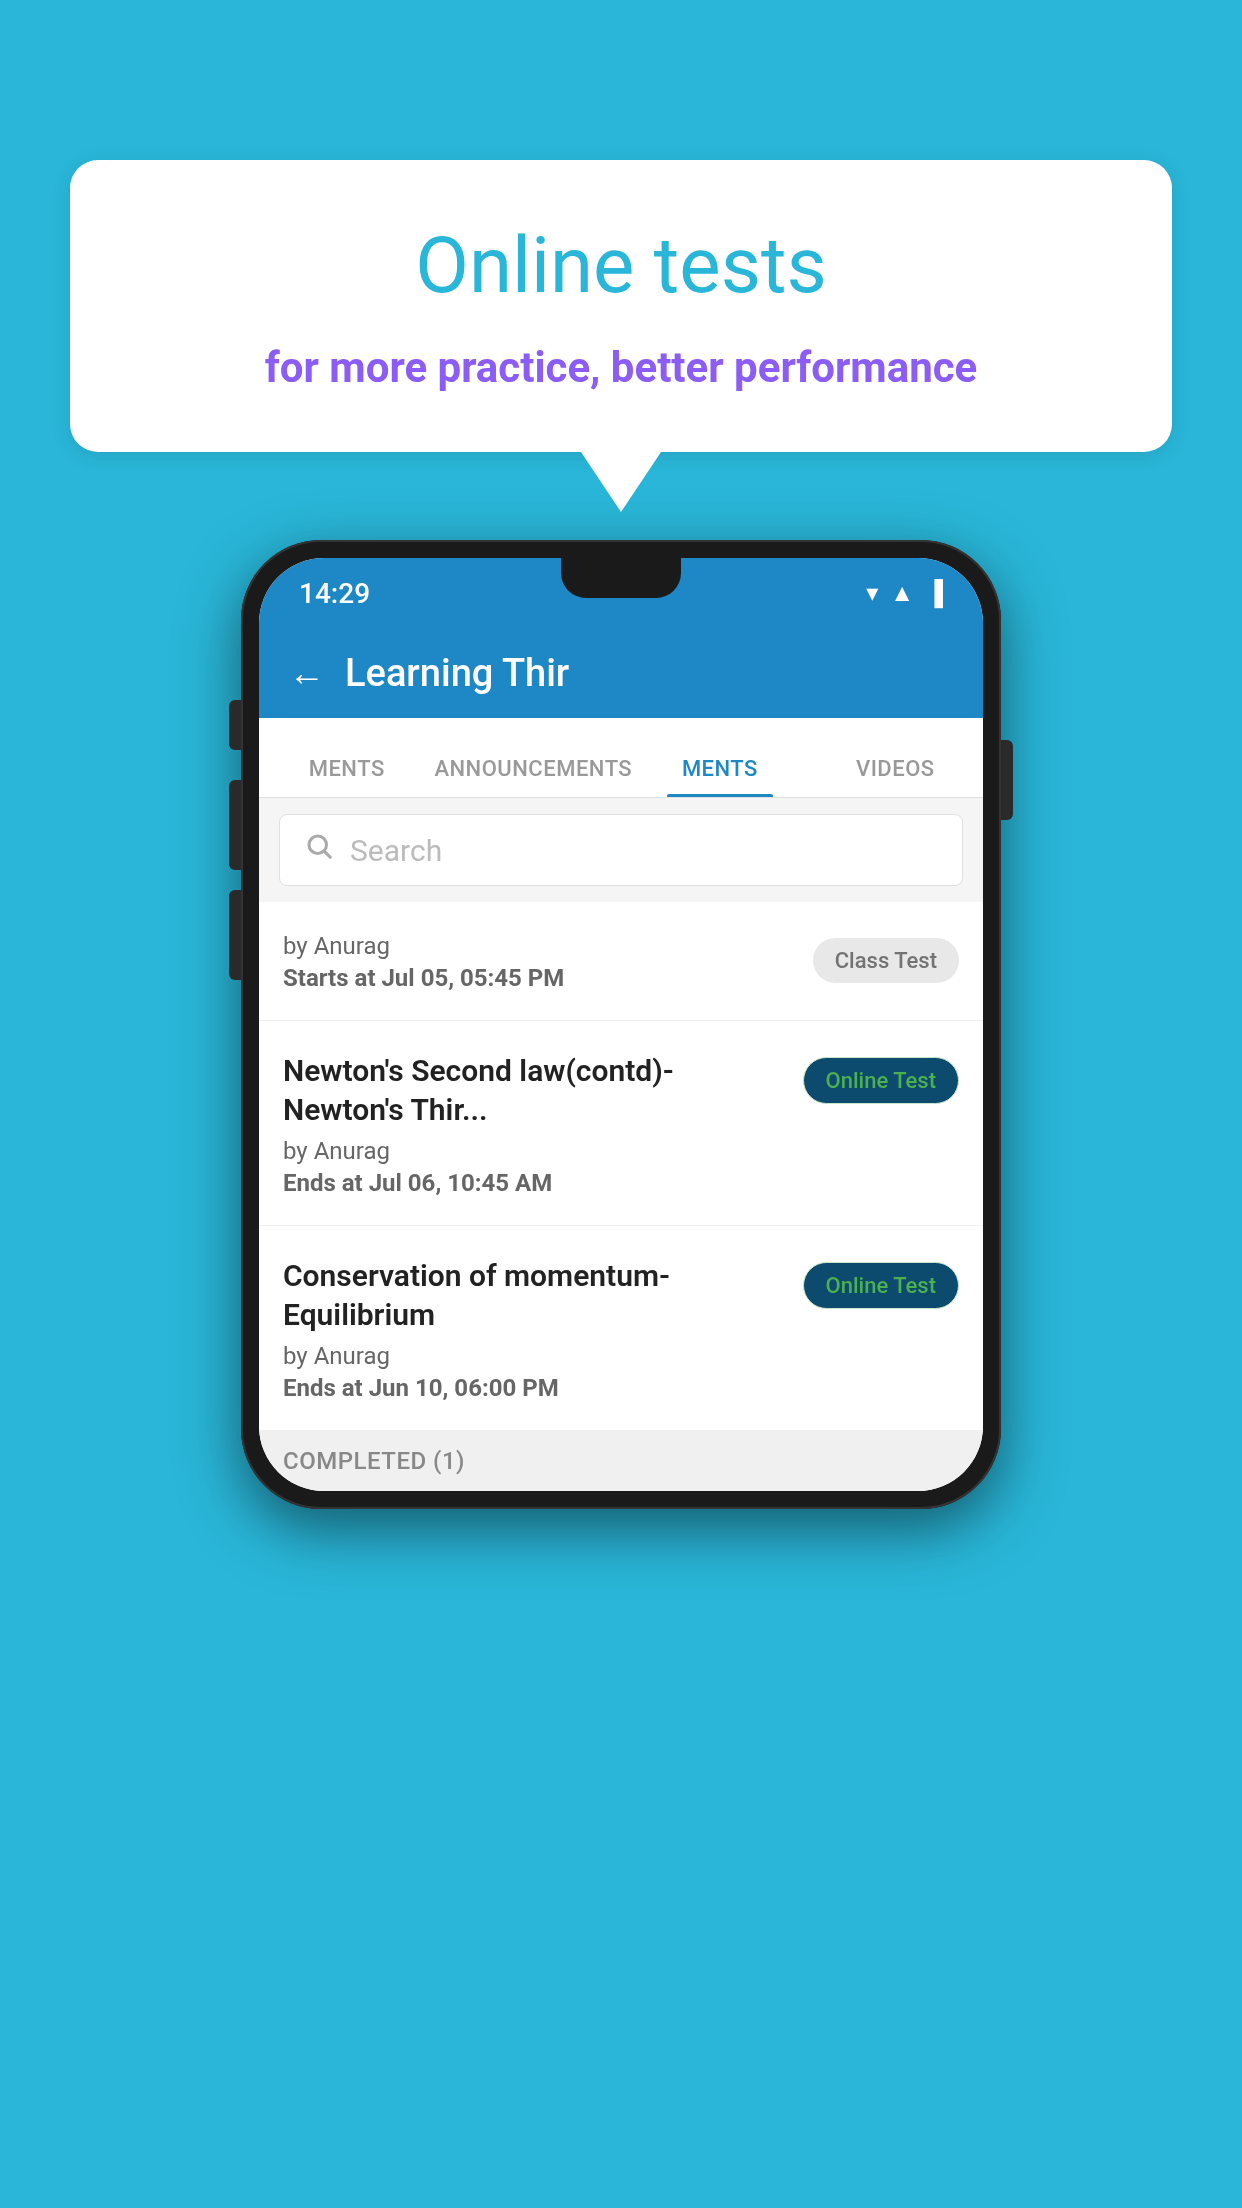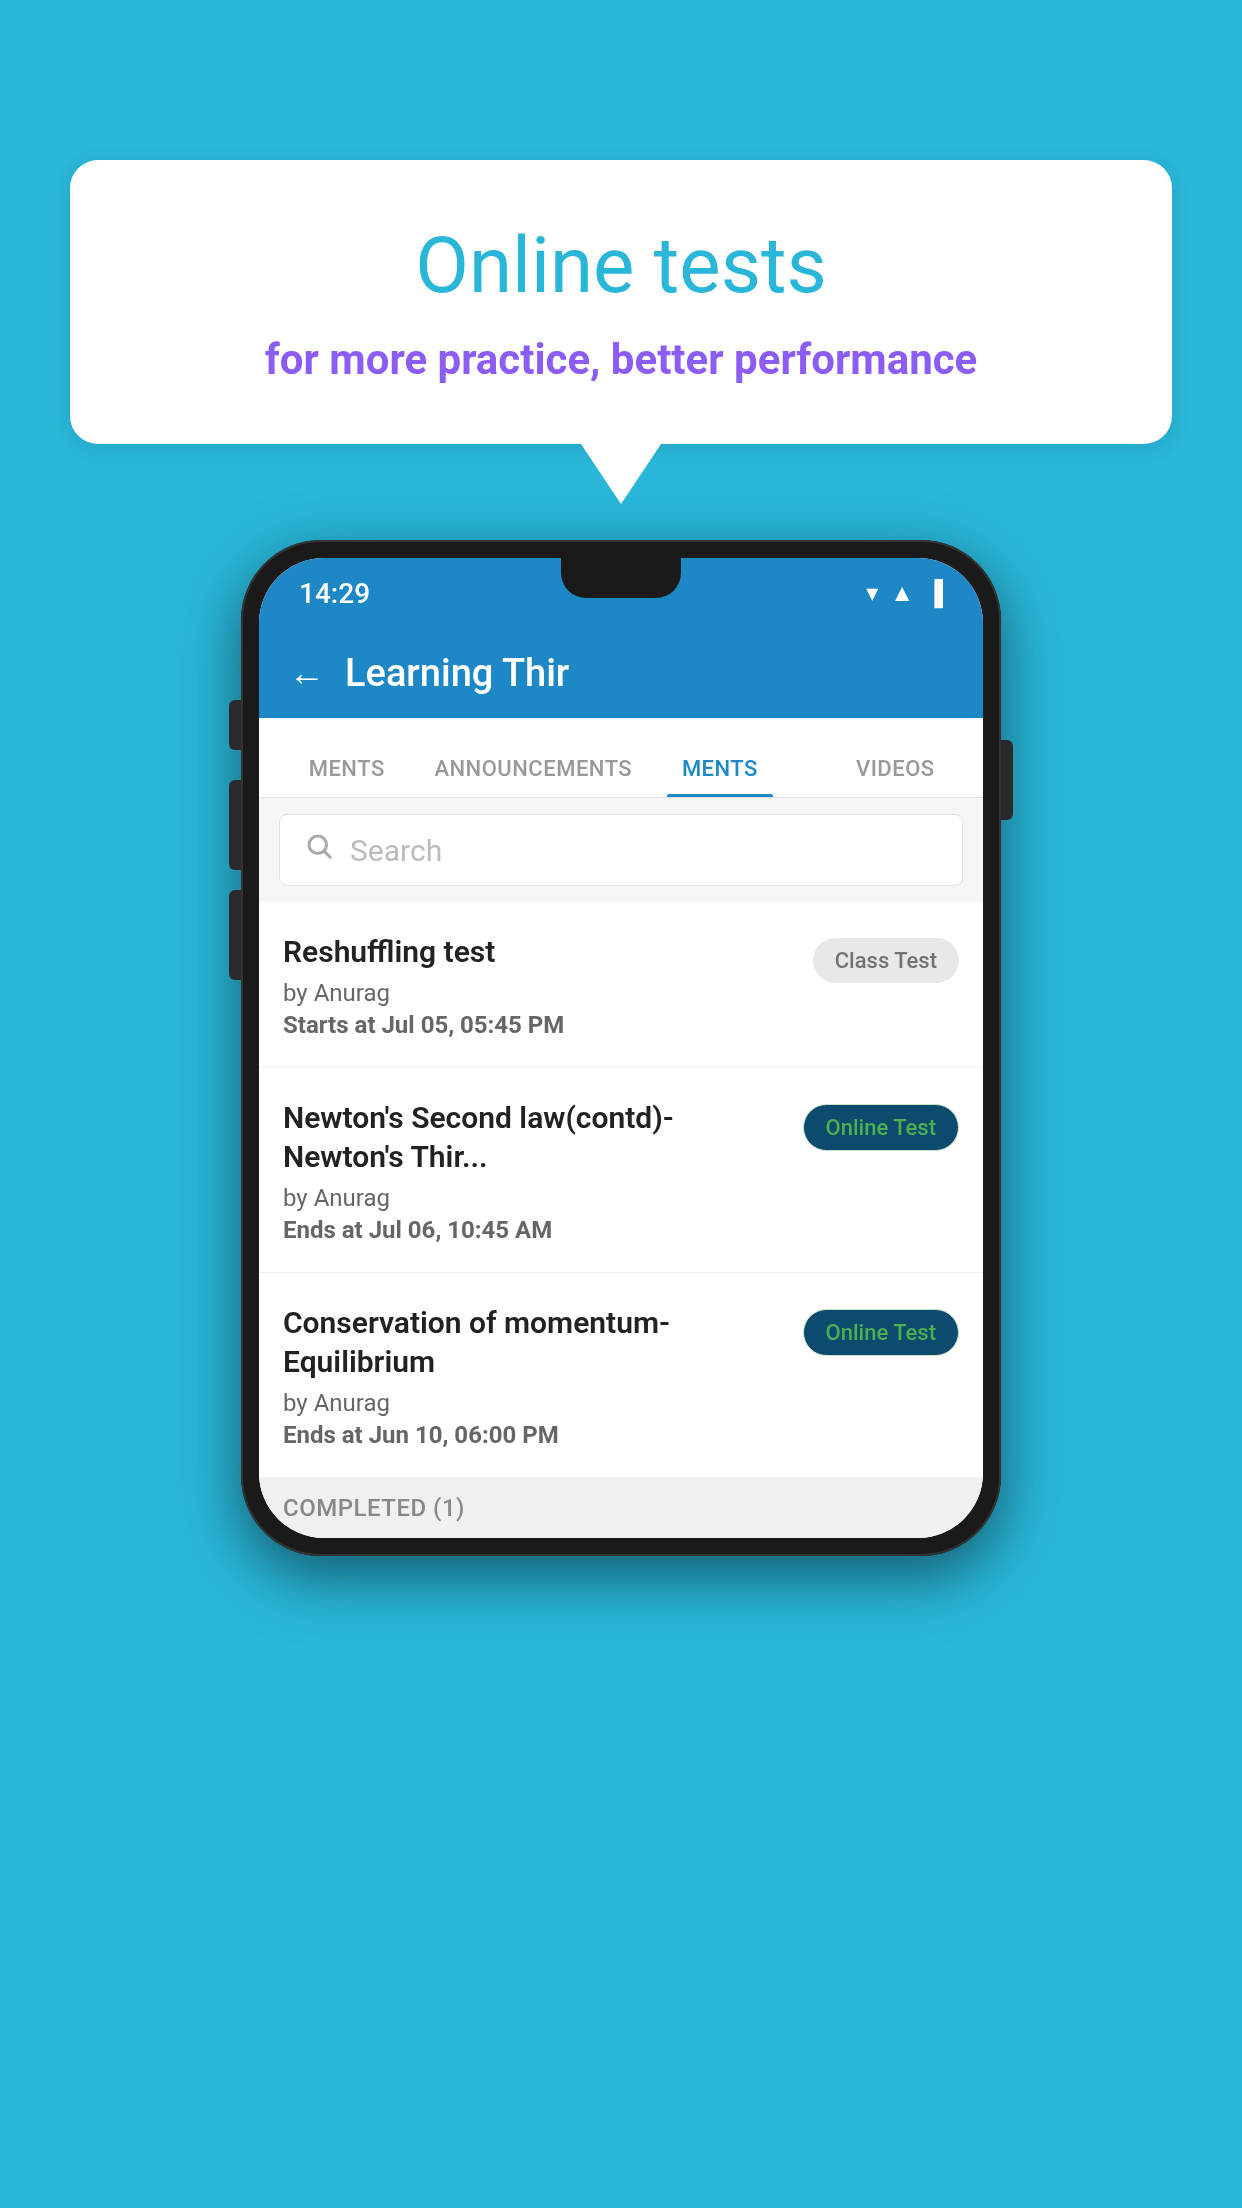--- a/index.html
+++ b/index.html
@@ -30,21 +30,21 @@
       padding: 60px 80px;
       text-align: center;
       width: 100%;
       box-shadow: 0 4px 20px rgba(0,0,0,0.1);
     }
 
     .speech-bubble-title {
       color: #29b6d8;
       font-size: 78px;
       font-weight: 400;
-      margin-bottom: 24px;
+      margin-bottom: 32px;
     }
 
     .speech-bubble-subtitle {
       color: #8b5cf6;
       font-size: 42px;
       font-weight: 700;
     }
 
     .speech-bubble-tail {
       width: 0;
@@ -371,21 +371,20 @@
           </span>
           <span class="search-placeholder">Search</span>
         </div>
       </div>
 
 
       <div class="test-list">
 
         <div class="test-item">
           <div class="test-info">
-            <div class="test-name">Reshuffling test</div>
             <div class="test-author">by Anurag</div>
             <div class="test-date">Starts at  Jul 05, 05:45 PM</div>
           </div>
           <span class="test-badge badge-class">Class Test</span>
         </div>
 
         <div class="test-item">
           <div class="test-info">
             <div class="test-name">Newton's Second law(contd)-Newton's Thir...</div>
             <div class="test-author">by Anurag</div>

